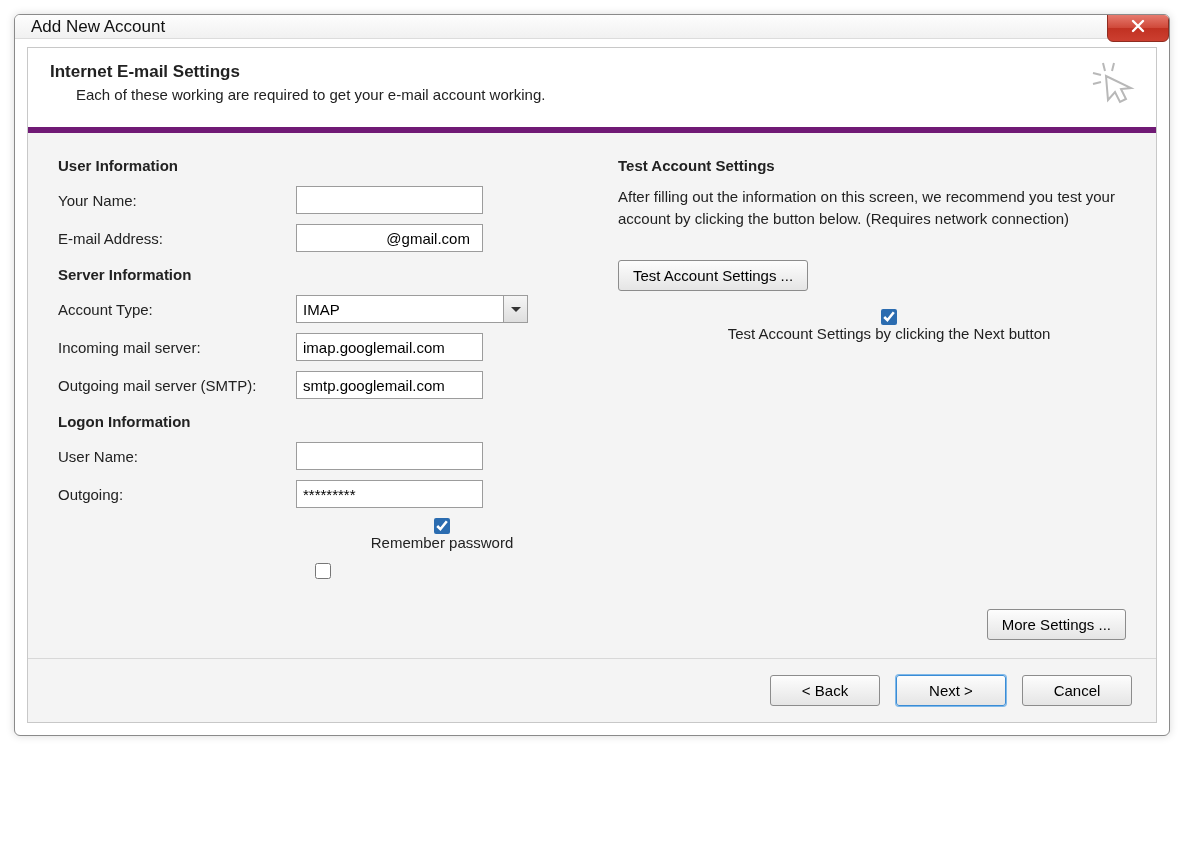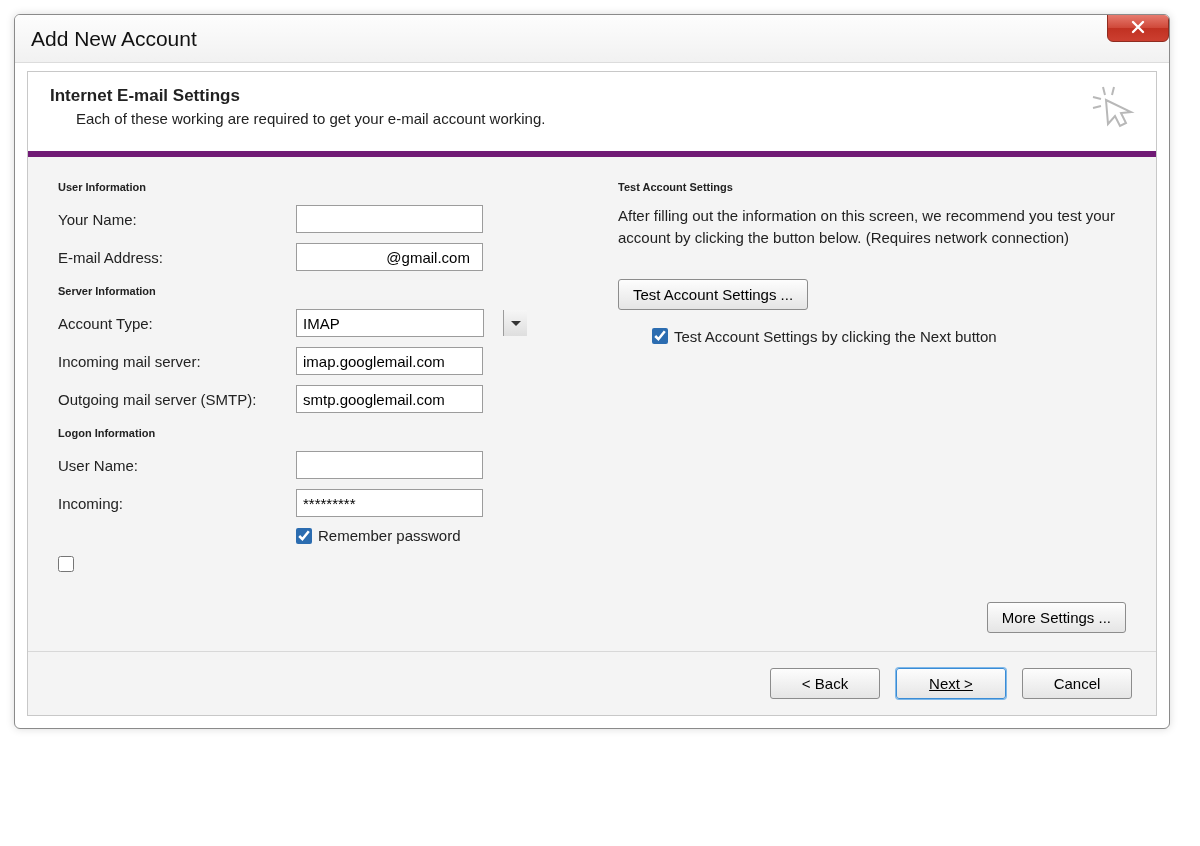--- a/index.html
+++ b/index.html
@@ -14,27 +14,27 @@
   width: 1156px;
   border: 1px solid #8a8a8a;
   border-radius: 6px;
   overflow: hidden;
   background: #fff;
   box-shadow: 0 0 8px rgba(0,0,0,.15);
   position: relative;
 }
 .titlebar {
   position: relative;
-  height: 48px;
+  height: 24px;
   background: linear-gradient(#fdfdfd,#f1f1f1);
   border-bottom: 1px solid #dcdcdc;
   display: flex;
   align-items: center;
   padding-left: 16px;
-  font-size: 21px;
+  font-size: 17px;
   color: #111;
 }
 .close-btn {
   position: absolute;
   right: 0; top: -1px;
   width: 62px; height: 28px;
   background: linear-gradient(#e67a6e,#d04a3b 48%,#c13122 52%,#cc3f30);
   border: 1px solid #8f2c20;
   border-bottom-left-radius: 6px;
   border-bottom-right-radius: 6px;
@@ -68,21 +68,21 @@
   width: 48px; height: 48px;
 }
 .content {
   display: flex;
   padding: 24px 30px 16px 30px;
   background: #f4f4f4;
 }
 .left { width: 560px; padding-right: 30px; }
 .right { flex: 1; }
 h3 {
-  font-size: 11px;
+  font-size: 15px;
   font-weight: 700;
   margin: 0 0 12px 0;
 }
 .row {
   display: flex;
   align-items: center;
   margin-bottom: 10px;
 }
 .row label {
   width: 238px;
@@ -91,40 +91,40 @@
 .row input[type=text], .row input[type=password], .row select {
   height: 28px;
   border: 1px solid #9c9c9c;
   background: #fff;
   font-size: 15px;
   padding: 1px 6px;
   font-family: inherit;
 }
 .row input[type=text], .row input[type=password] { width: 187px; }
 .row select {
-  width: 188px;
+  width: 232px;
   appearance: none;
   background: #fff;
 }
 .select-wrap { position: relative; width: 232px; }
 .select-wrap .arrow {
   position: absolute; right: 1px; top: 1px; bottom: 1px;
   width: 24px;
   border-left: 1px solid #9c9c9c;
   background: linear-gradient(#f6f6f6,#dedede);
   display: flex; align-items: center; justify-content: center;
   pointer-events: none;
 }
 .select-wrap .arrow::after { content: ""; border: 5px solid transparent; border-top-color: #333; margin-top: 5px; }
 .section { margin-bottom: 14px; }
 .chk {
   display: flex;
   align-items: center;
-  gap: 6px;
-  font-size: 15px;
+  font-size: 15px;
+  flex-direction: column;
 }
 .chk input[type=checkbox] {
   width: 16px; height: 16px;
   accent-color: #2b6cb0;
 }
 .remember { margin-left: 238px; margin-bottom: 12px; }
 .spa { margin-left: 0; margin-top: 8px; }
 .right p {
   font-size: 15px;
   line-height: 1.45;
@@ -136,21 +136,20 @@
   background: linear-gradient(#fdfdfd,#e5e5e5);
   font-family: inherit;
   font-size: 15px;
   padding: 0 14px;
   cursor: default;
   border-radius: 3px;
 }
 .btn.primary {
   border-color: #3a8cd6;
   box-shadow: 0 0 0 1px #7fb8e8;
-  text-decoration: underline;
 }
 .test-btn { margin: 0 0 18px 0; }
 .test-chk { margin-left: 34px; }
 .more-wrap {
   display: flex; justify-content: flex-end;
   padding: 0 30px 18px 30px;
   background: #f4f4f4;
 }
 .footer {
   border-top: 1px solid #d8d8d8;
@@ -231,21 +230,21 @@
           </div>
         </div>
 
         <div class="section">
           <h3>Logon Information</h3>
           <div class="row">
             <label>User Name:</label>
             <input type="text" class="blur" value="              " style="">
           </div>
           <div class="row">
-            <label>Incoming:</label>
+            <label>Outgoing:</label>
             <input type="text" value="*********" style="">
           </div>
           <div class="chk remember">
             <input type="checkbox" checked="" style="">
             <span>Remember password</span>
           </div>
           <div class="chk spa">
             <input type="checkbox" style="">
           </div>
         </div>

